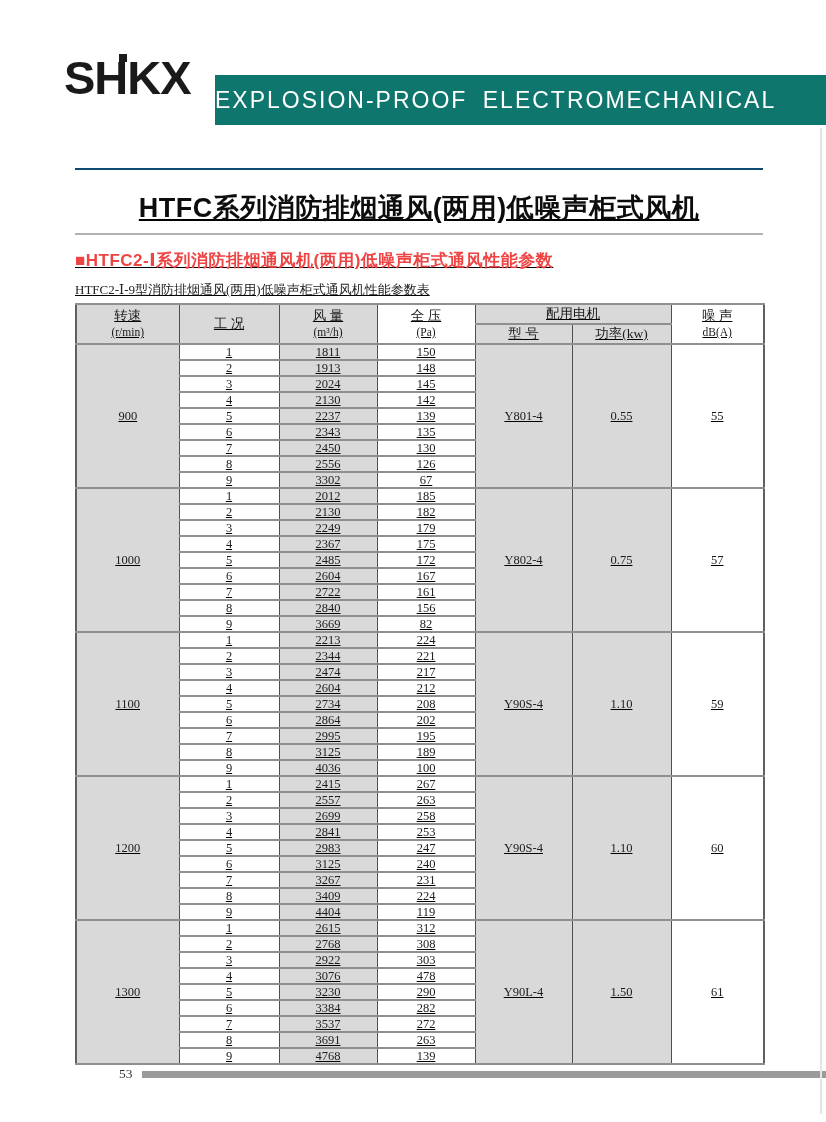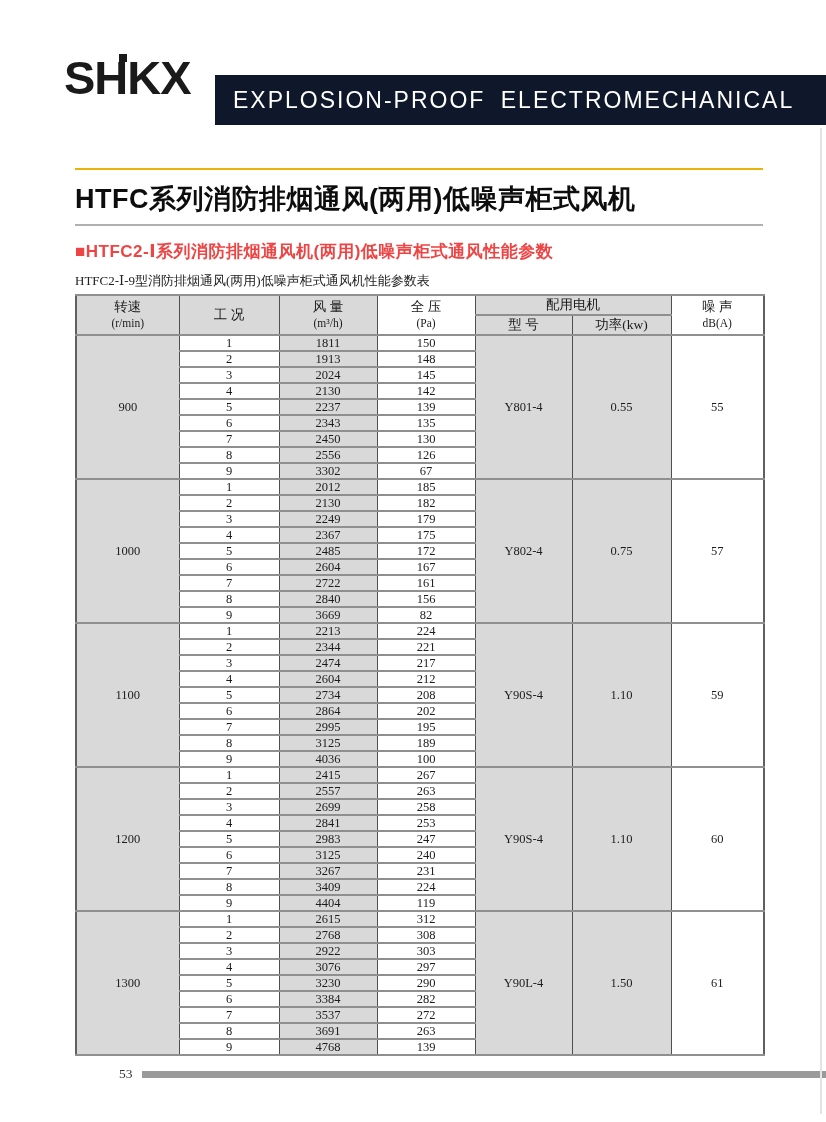--- a/index.html
+++ b/index.html
@@ -1,43 +1,43 @@
 <!DOCTYPE html>
 <html><head>
 <meta charset="utf-8">
 <style>
   html, body { margin: 0; padding: 0; background: #ffffff; }
   body {
     width: 826px; height: 1122px; position: relative; overflow: hidden;
     font-family: "Liberation Sans", "DejaVu Sans", sans-serif;
     -webkit-font-smoothing: antialiased;
   }
-  .page { width: 826px; height: 1122px; position: relative; }
+  .page { width: 826px; height: 1122px; position: relative; text-decoration: underline; }
 
   
   .page-header { position: relative; height: 150px; }
   .logo { position: absolute; left: 64px; top: 54px; width: 152px; color: #1a1a1a; }
   .logo-en {
     position: relative; font-size: 47px; font-weight: bold; line-height: 1;
     letter-spacing: -1px; font-family: "Liberation Sans", "DejaVu Sans", sans-serif;
   }
   .logo-dot { position: absolute; left: 55px; top: 0px; width: 8px; height: 8px; background: #1a1a1a; }
   .logo-cn { margin-top: 7px; font-size: 21px; font-weight: bold; letter-spacing: 11px; white-space: nowrap; }
   .banner {
     position: absolute; left: 215px; right: 0; top: 75px; height: 50px;
-    background: #0f172a; color: #ffffff; display: flex; align-items: center;
-    padding-left: 18px; box-sizing: border-box;
+    background: #0f766e; color: #ffffff; display: flex; align-items: center;
+    box-sizing: border-box;
     font-size: 23px; letter-spacing: 2px; word-spacing: 7px; white-space: nowrap;
   }
 
   
   .title-band {
     margin: 18px 0 0 75px; width: 688px; box-sizing: border-box;
-    border-top: 2px solid #eab308; border-bottom: 2px solid #b0b0b0;
-    padding: 11px 0 7px; 
+    border-top: 2px solid #0c4a6e; border-bottom: 2px solid #b0b0b0;
+    padding: 20px 0 7px; text-align: center;
   }
   .title-band h1 { margin: 0; font-size: 27px; font-weight: bold; color: #0d0d0d; letter-spacing: 0.5px; }
 
   
   .content { margin-left: 75px; width: 688px; }
   .section-heading { margin: 14px 0 0; font-size: 17px; font-weight: bold; color: #ef4444; letter-spacing: 0.5px; }
   .caption {
     margin: 9px 0 4px; font-size: 13px; color: #222;
     font-family: "Liberation Serif", "DejaVu Serif", serif;
   }
@@ -350,21 +350,21 @@
             <td>308</td>
           </tr>
           <tr>
             <td>3</td>
             <td class="shade">2922</td>
             <td>303</td>
           </tr>
           <tr>
             <td>4</td>
             <td class="shade">3076</td>
-            <td>297</td>
+            <td>478</td>
           </tr>
           <tr>
             <td>5</td>
             <td class="shade">3230</td>
             <td>290</td>
           </tr>
           <tr>
             <td>6</td>
             <td class="shade">3384</td>
             <td>282</td>

